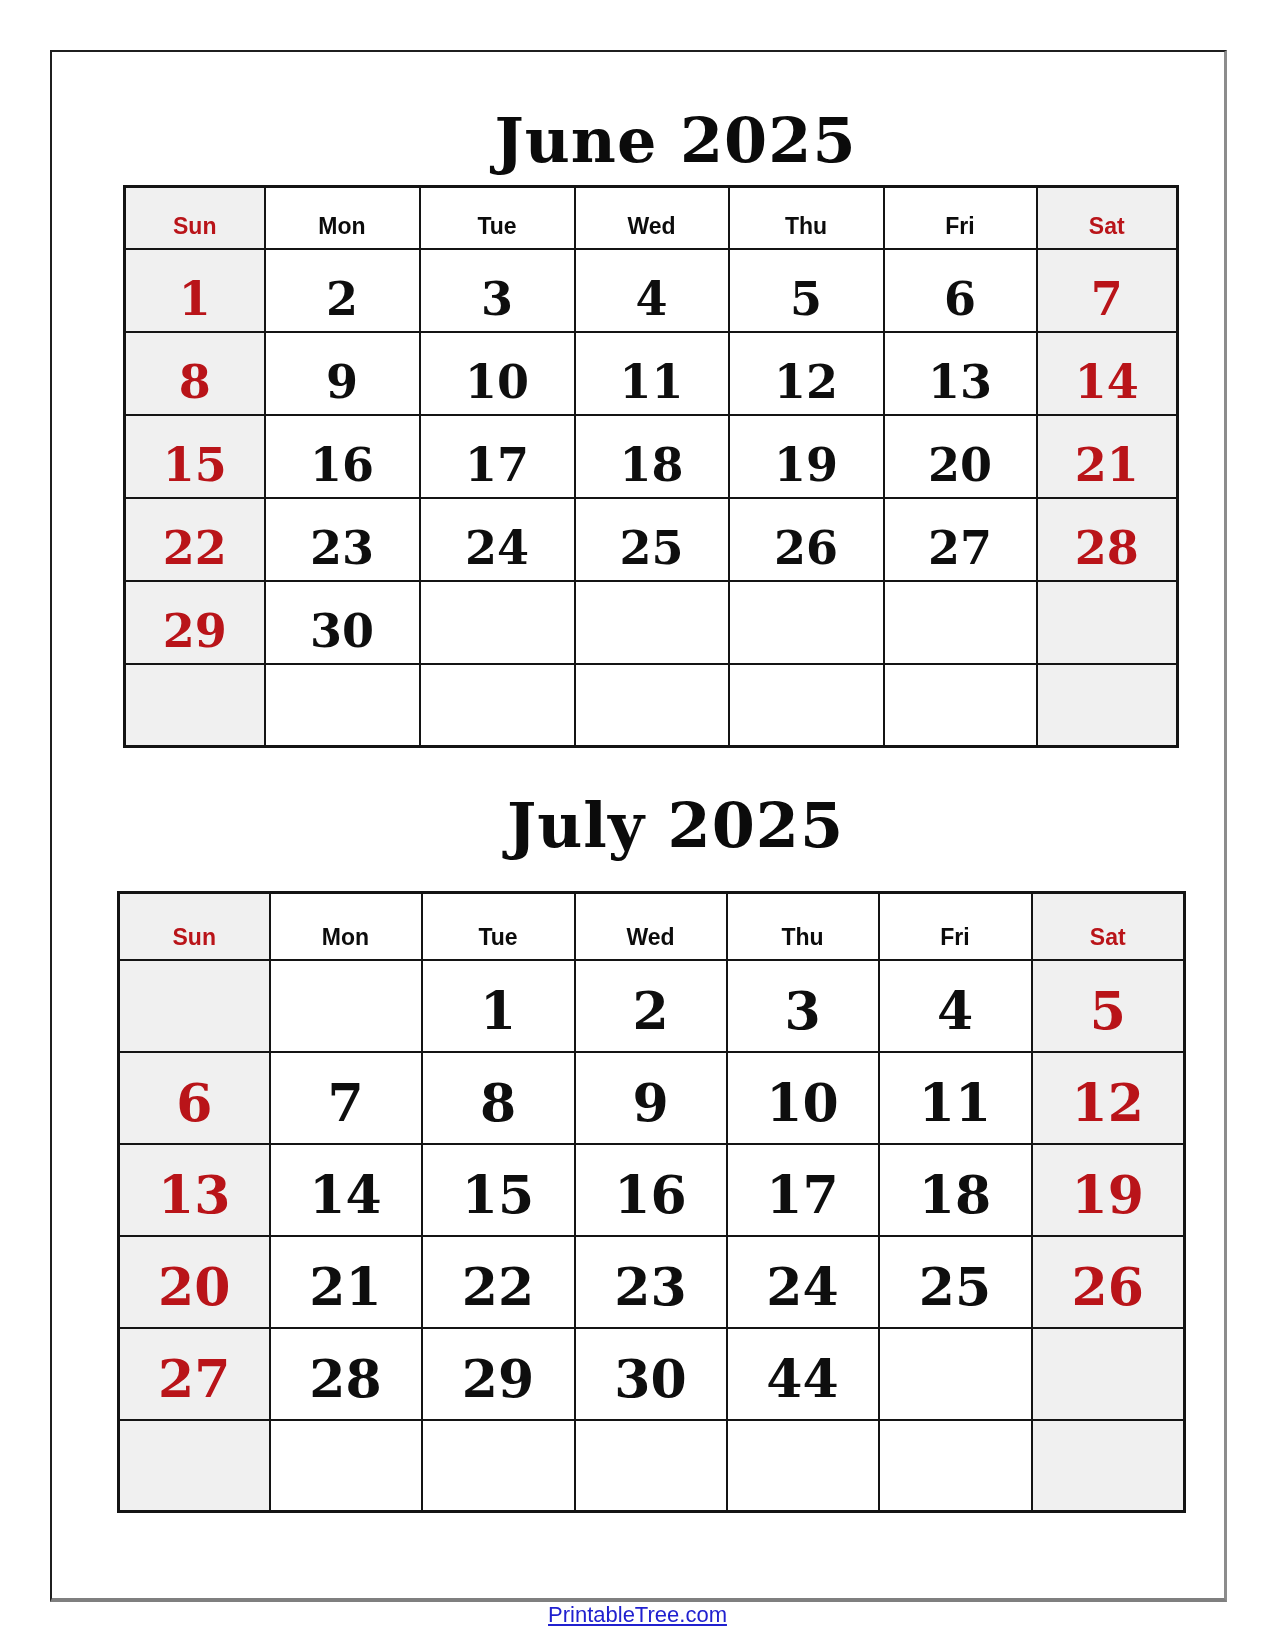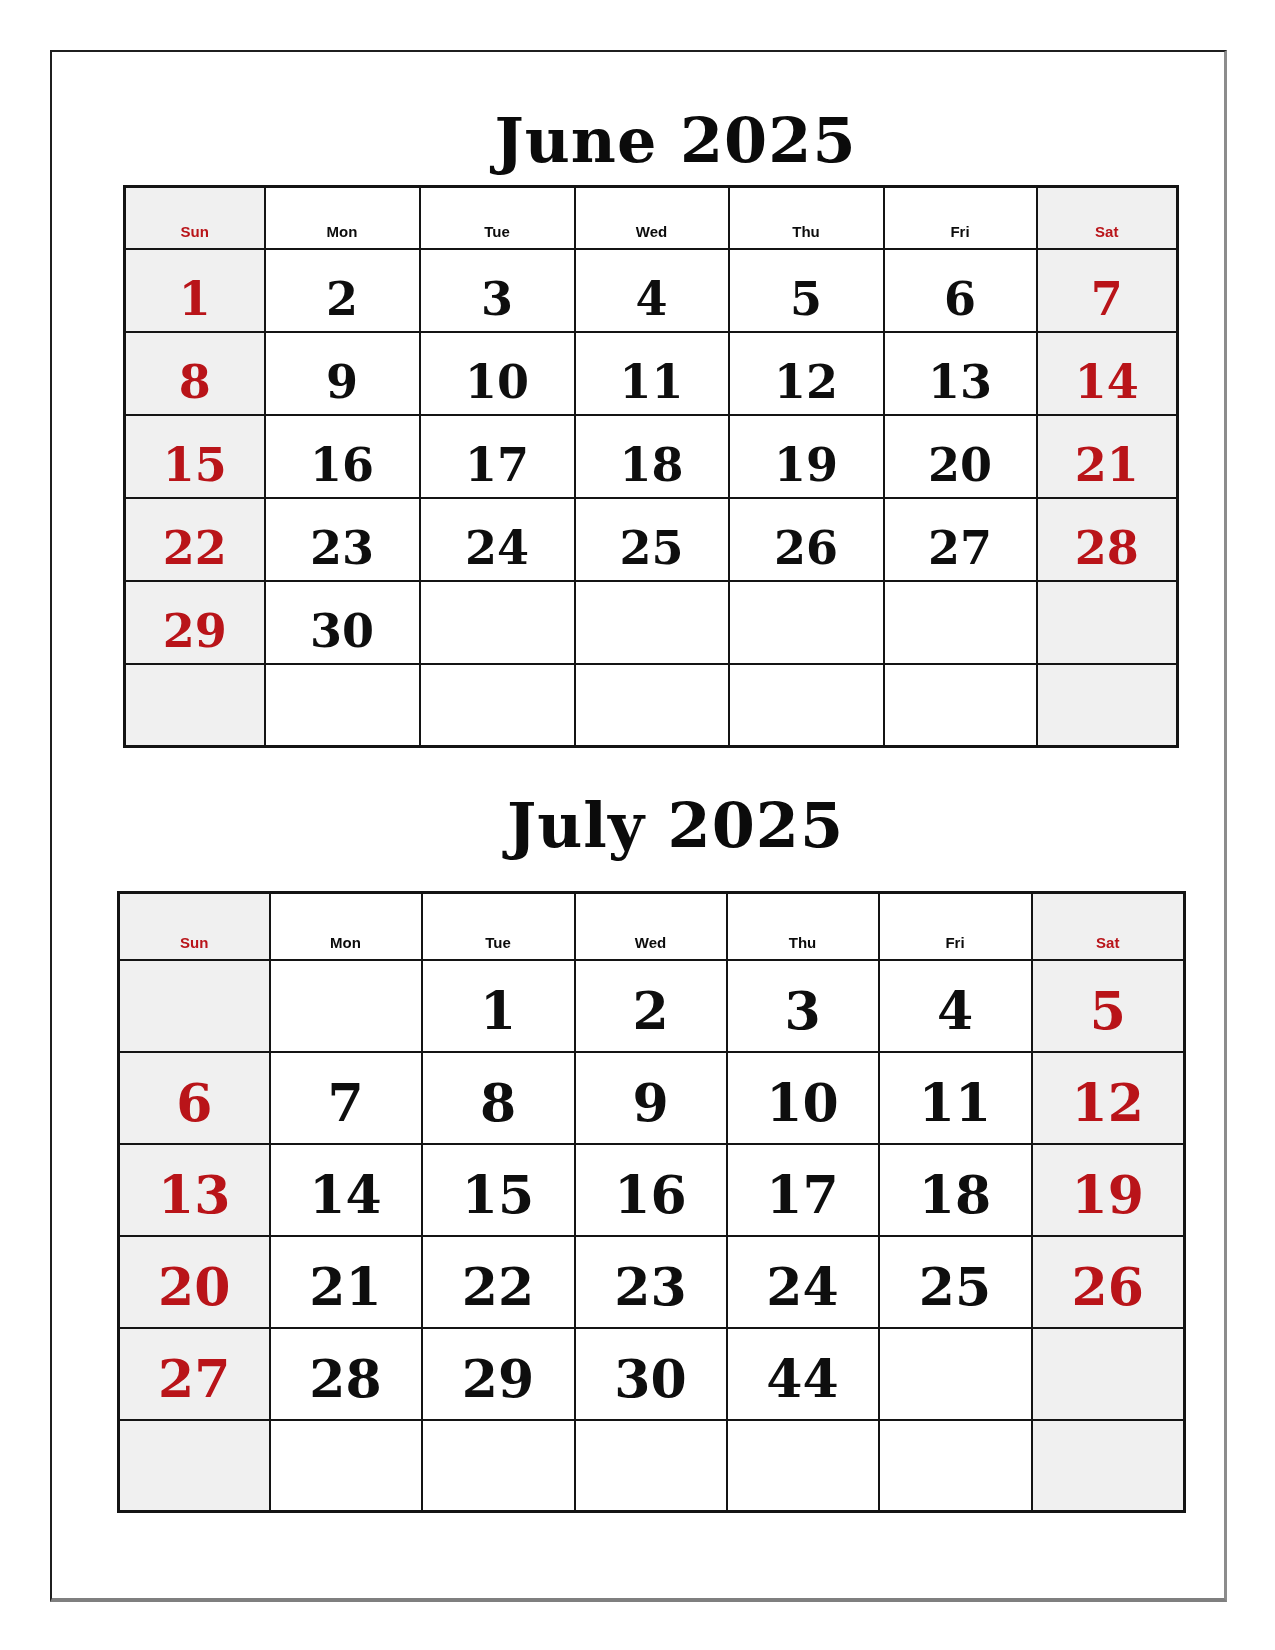--- a/index.html
+++ b/index.html
@@ -44,21 +44,21 @@
   .cal-table th,.cal-table td{
     border:2px solid #141414;
     text-align:center;
     vertical-align:bottom;
     box-sizing:border-box;
     overflow:hidden;
   }
   .cal-table th{
     font-family:"Liberation Sans", sans-serif;
     font-weight:700;
-    font-size:15px;
+    font-size:23px;
     color:#0c0c0c;
     padding:0 0 8px 0;
     margin-top:48px;
   }
   .cal-table td{
     font-family:"DejaVu Serif", serif;
     font-weight:700;
     line-height:1;
     color:#0e0e0e;
   }
@@ -246,13 +246,16 @@
           <td></td>
           <td></td>
           <td></td>
           <td></td>
           <td></td>
           <td class="wknd"></td>
         </tr>
       </tbody>
   </table>
 
+  <div class="footer">
+    <a>PrintableTree.com</a>
+  </div>
 </div>
 
 </body></html>

